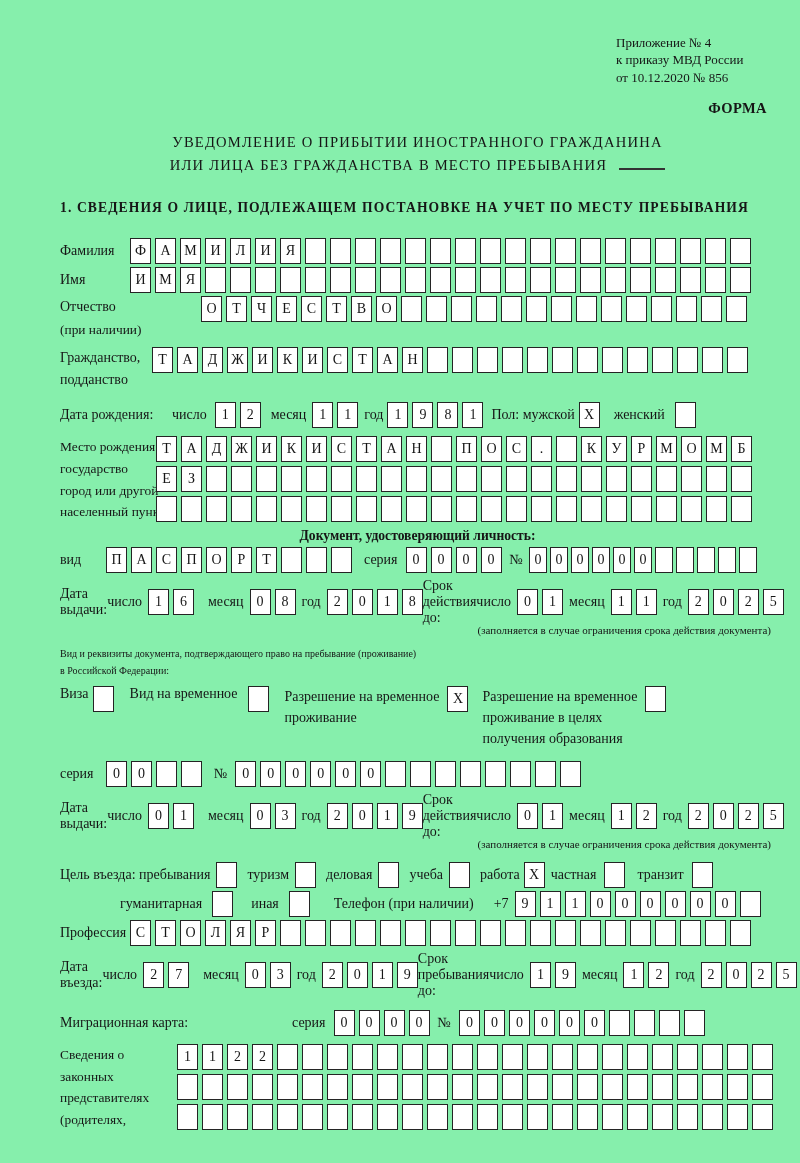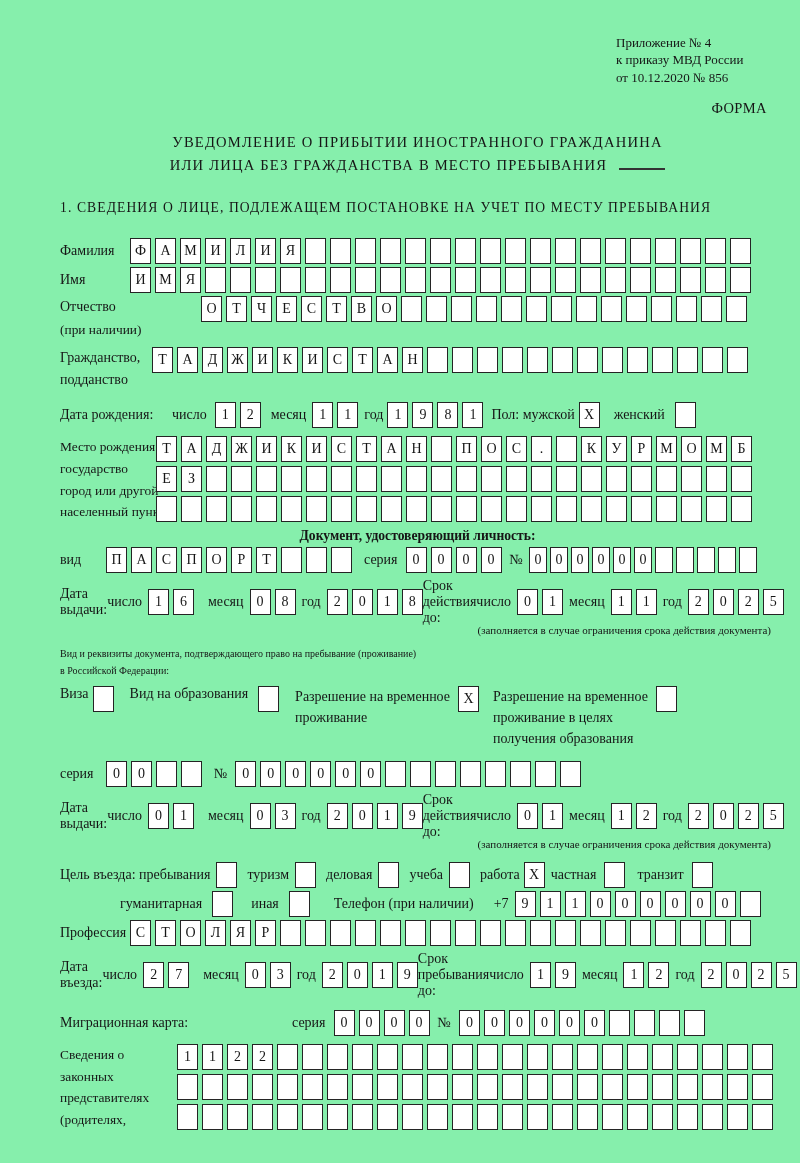--- a/index.html
+++ b/index.html
@@ -1,24 +1,24 @@
 <!DOCTYPE html>
 <html><head>
 <meta charset="utf-8">
 <style>
   *{margin:0;padding:0;box-sizing:border-box}
   html,body{background:#f5f5f5}
   body{width:800px;margin:0 auto;font-family:"Liberation Serif",serif;color:#161616}
   .page{width:800px;height:1163px;background:#86efac;padding:34px 25px 8px 60px;position:relative;overflow:hidden}
   .ref{margin-left:556px;font-size:13px;line-height:1.34}
   .ref .grp2{margin-top:5px}
-  .forma{text-align:right;font-weight:normal;font-size:14.5px;letter-spacing:.4px;margin:14px 8px 0 0}
+  .forma{text-align:right;font-weight:bold;font-size:14.5px;letter-spacing:.4px;margin:14px 8px 0 0}
   .title{text-align:center;font-weight:normal;font-size:14.6px;line-height:1.55;letter-spacing:1.2px;margin-top:14px}
   .blank{display:inline-block;width:46px;border-bottom:2px solid #333;height:.9em;margin-left:12px}
-  .sec{font-weight:normal;font-size:13.6px;letter-spacing:1.1px;margin-top:24px;white-space:nowrap}
+  .sec{font-weight:bold;font-size:13.6px;letter-spacing:1.1px;margin-top:24px;white-space:nowrap}
   .row{display:flex;align-items:center;margin-top:3px}
   .row.top{align-items:flex-start}
   .lbl{font-size:14px;white-space:nowrap}
   .sm{font-size:13.4px}
   .lblcol{flex-shrink:0;line-height:1.62}
   .cells{display:inline-flex;gap:4px;flex-shrink:0}
   .cell{width:21px;height:26px;border:1.6px solid #242424;display:inline-flex;align-items:center;justify-content:center;font-size:14px;background:#fff}
   .cells.tight{gap:3px}
   .cells.tight .cell{width:18px}
   .stack{display:flex;flex-direction:column;gap:4px}
@@ -399,21 +399,21 @@
   </div>
 
   <div class="plain">Вид и реквизиты документа, подтверждающего право на пребывание (проживание)</div>
   <div class="plain">в Российской Федерации:</div>
 
   <div class="row top mt6">
     <span class="lbl mr4">Виза</span>
     <span class="cells">
         <span class="cell"></span>
       </span>
-    <span class="lbl ml16 mr10">Вид на образования</span>
+    <span class="lbl ml16 mr10">Вид на временное</span>
     <span class="cells">
         <span class="cell"></span>
       </span>
     <span class="optlabel ml16">
       <span style="display:block">Разрешение на временное</span>
       <span style="display:block">проживание</span>
     </span>
     <span class="cells ml8">
         <span class="cell">X</span>
       </span>

